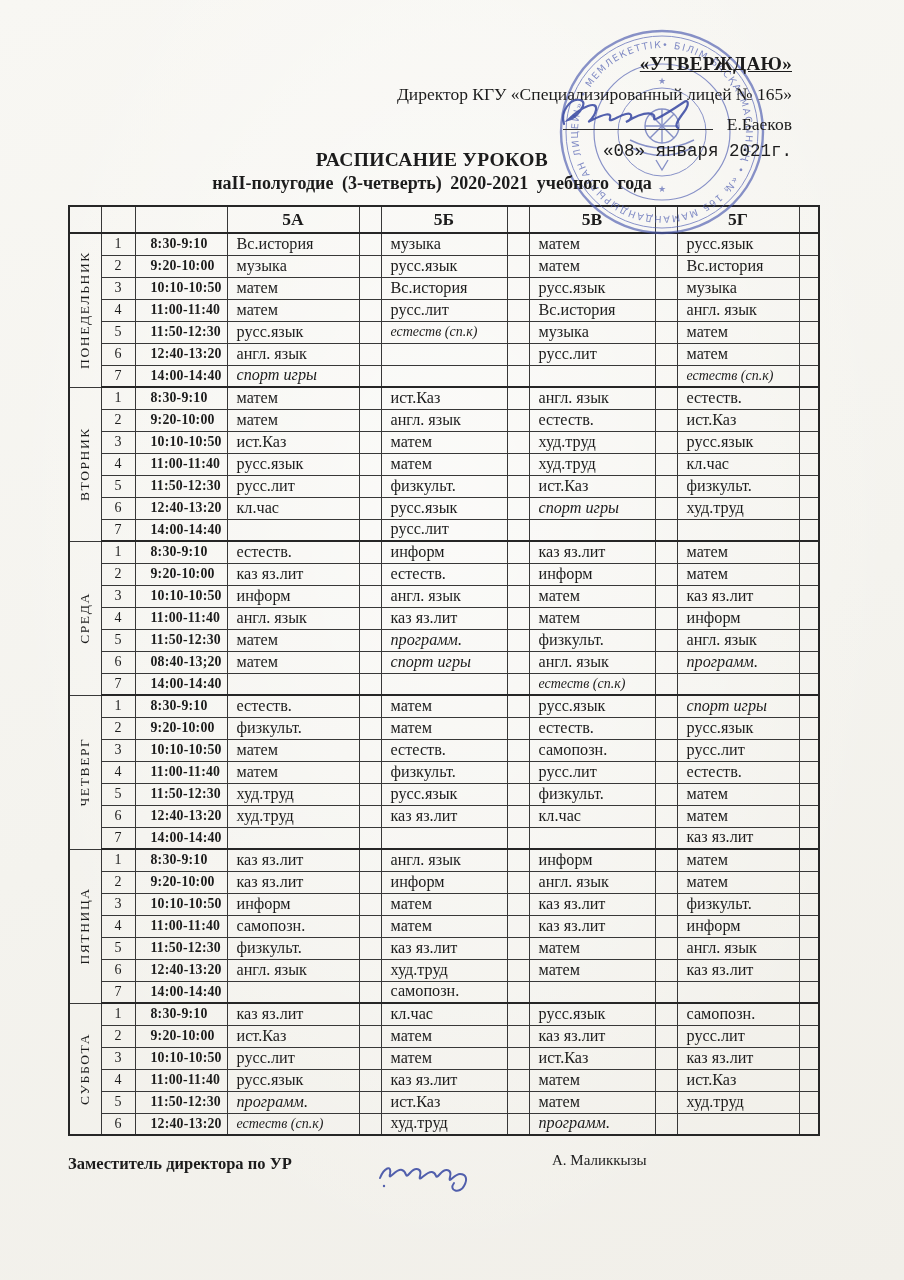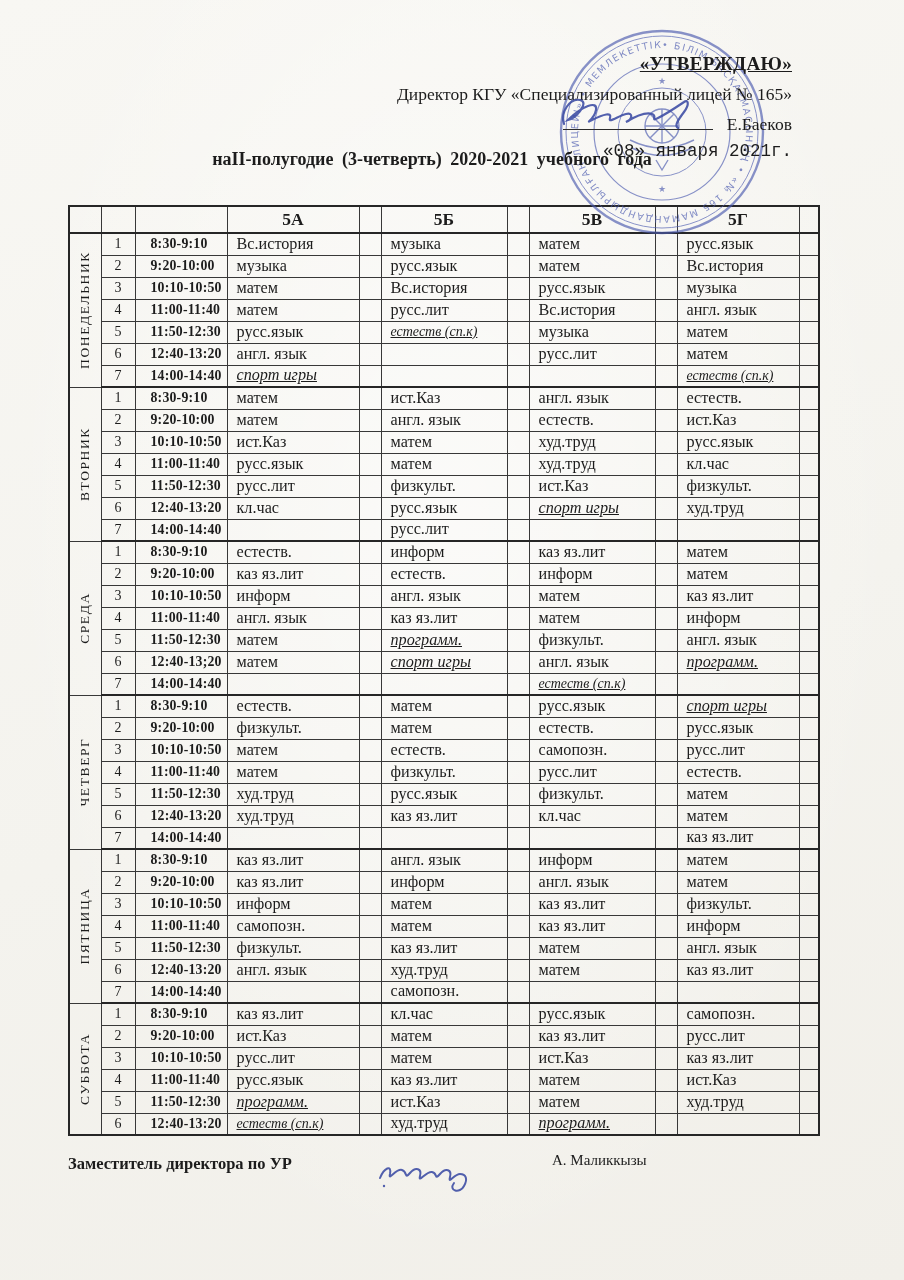--- a/index.html
+++ b/index.html
@@ -62,21 +62,21 @@
   tr.day-end td { border-bottom:2.4px solid #262626; }
   td.day-cell { position:relative; }
   .day-text {
     position:absolute; left:50%; top:50%;
     transform:translate(-50%,-50%) rotate(-90deg);
     white-space:nowrap; font-size:13.5px; letter-spacing:1.6px;
   }
   td.num-cell  { text-align:center; font-size:14px; }
   td.time-cell { font-weight:bold; font-size:13.8px; padding-left:15px; letter-spacing:.2px; }
   td.subject-cell { font-size:16.2px; padding-left:9px; }
-  td.subject-cell.it { font-style:italic;text-decoration:underline; }
+  td.subject-cell.it { font-style:italic; }
   td.subject-cell.sm { font-size:14px; }
   td.gap-cell { }
 
   
   .footer-row { position:absolute; top:1154px; left:0; width:904px; z-index:6; }
   .footer-label { position:absolute; left:68px; top:0; font-weight:bold; font-size:16.5px; }
   .footer-name  { position:absolute; left:552px; top:-2px; font-weight:normal; font-size:15px; }
 </style>
 </head>
 <body>
@@ -118,20 +118,21 @@
   <text fill="#4d5cb0" opacity="0.85" font-family="'DejaVu Sans',sans-serif" font-size="9.5" letter-spacing="1.5">
     <textPath href="#ringPath">• БІЛІМ БАСҚАРМАСЫНЫҢ • «№ 165 МАМАНДАНДЫРЫЛҒАН ЛИЦЕЙІ» • МЕМЛЕКЕТТІК • КОММУНАЛДЫҚ • АЛМАТЫ •</textPath>
   </text>
 </svg>
 
 <svg class="dir-sig" width="150" height="52" viewBox="0 0 150 52">
   <path d="M18,36 C14,24 24,10 34,12 C44,14 30,30 22,32 C36,18 52,12 50,22 C48,32 38,36 46,32 C58,26 66,24 64,30 C62,36 72,28 80,26 C88,24 86,32 80,34 C90,28 100,24 106,26 C112,28 104,34 112,30 C122,25 132,18 138,14 C142,11 144,16 138,24 C132,32 128,38 132,40" fill="none" stroke="#3f4fa5" stroke-width="2.2" stroke-linecap="round" opacity="0.9"></path>
 </svg>
 
 <div class="title-block">
+  <div class="doc-title">РАСПИСАНИЕ УРОКОВ</div>
   <div class="doc-subtitle">наII-полугодие (3-четверть) 2020-2021 учебного года</div>
 </div>
 
 <table class="schedule">
   <colgroup>
     <col style="width:32px">
       <col style="width:34px">
       <col style="width:92px">
     <col style="width:132px">
       <col style="width:22px">
@@ -390,21 +391,21 @@
         <td class="gap-cell"></td>
         <td class="subject-cell it">программ.</td>
         <td class="gap-cell"></td>
         <td class="subject-cell">физкульт.</td>
         <td class="gap-cell"></td>
         <td class="subject-cell">англ. язык</td>
         <td class="gap-cell"></td>
       </tr>
       <tr>
         <td class="num-cell">6</td>
-        <td class="time-cell">12:40-13;20</td>
+        <td class="time-cell">08:40-13;20</td>
         <td class="subject-cell">матем</td>
         <td class="gap-cell"></td>
         <td class="subject-cell it">спорт игры</td>
         <td class="gap-cell"></td>
         <td class="subject-cell">англ. язык</td>
         <td class="gap-cell"></td>
         <td class="subject-cell it">программ.</td>
         <td class="gap-cell"></td>
       </tr>
       <tr class="day-end">

